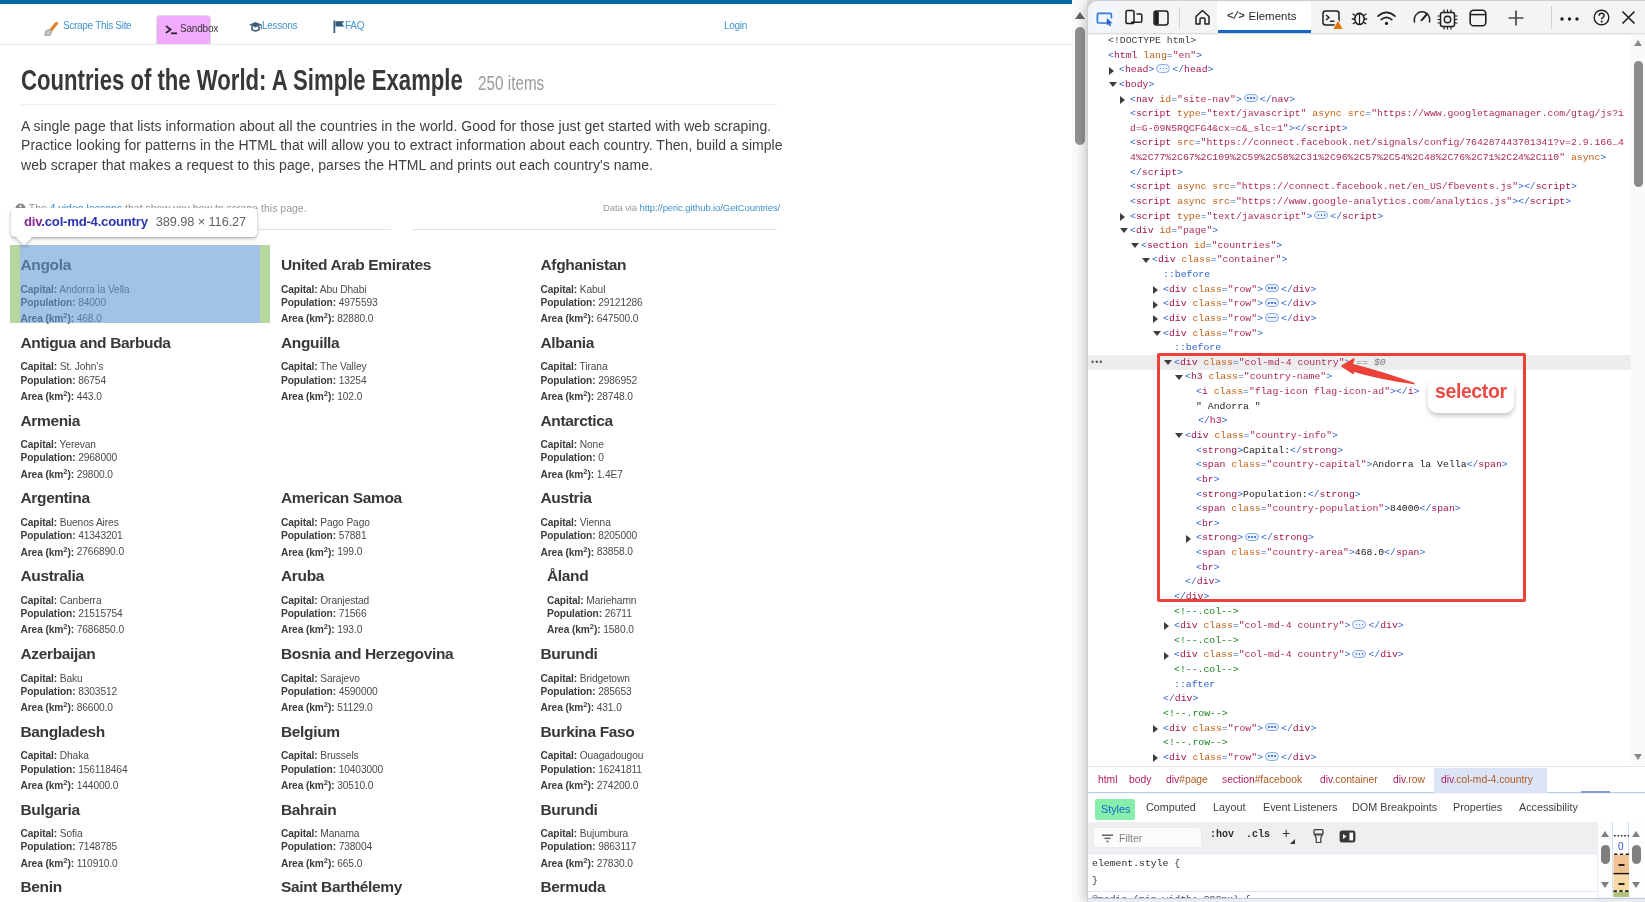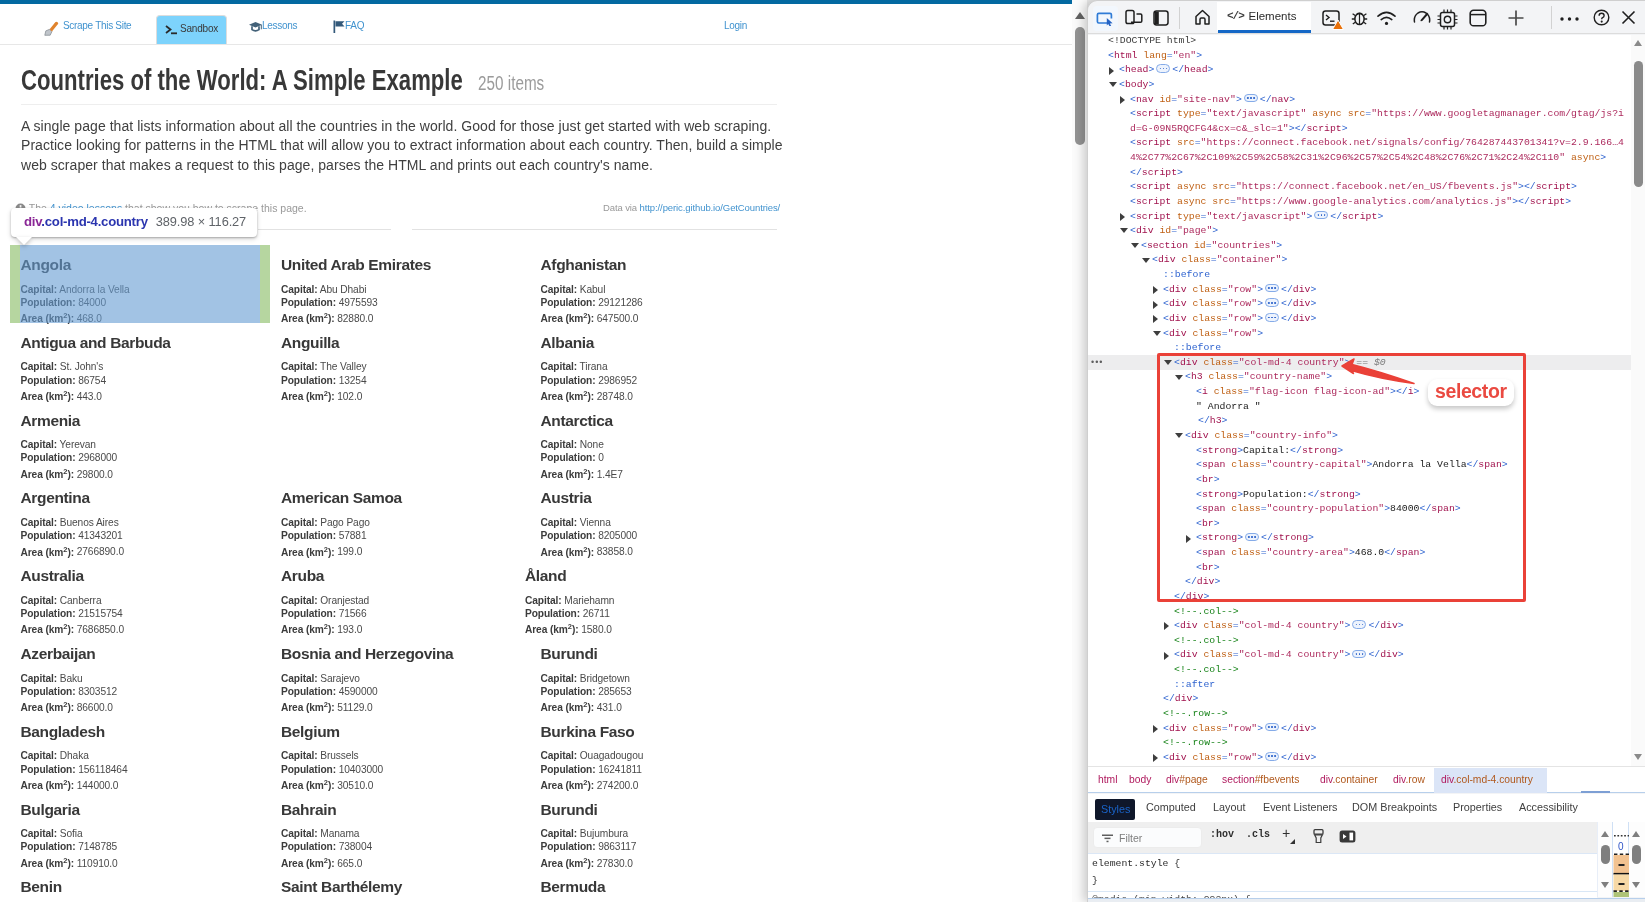--- a/index.html
+++ b/index.html
@@ -2,21 +2,21 @@
 <html><head><meta charset="utf-8">
 <style>
 *{margin:0;padding:0;box-sizing:border-box}
 html,body{width:1645px;height:902px;overflow:hidden;background:#eaeaea;font-family:"Liberation Sans",sans-serif}
 #stage{position:absolute;left:0;top:0;width:1645px;height:902px}
 .abs{position:absolute}
 
 #page{position:absolute;left:0;top:0;width:1087px;height:902px;background:#fff;border-radius:0 14px 0 0;border-top:4px solid #0369a1;border-right:1px solid #d4d4d4;overflow:hidden}
 #navline{position:absolute;left:0;top:40px;width:1087px;height:1px;background:#e7e7e7}
 .navlink{position:absolute;top:16px;font-size:10px;letter-spacing:-0.3px;color:#4193cf;white-space:nowrap}
-#sandtab{position:absolute;left:156px;top:11px;width:71px;height:30px;background:#7dd3fc;border:1px solid #ddd;border-bottom:none;border-radius:4px 4px 0 0}
+#sandtab{position:absolute;left:156px;top:11px;width:55px;height:30px;background:#f0abfc;border:1px solid #ddd;border-bottom:none;border-radius:4px 4px 0 0}
 #sandtab span{position:absolute;left:23px;top:7px;font-size:10px;letter-spacing:-0.2px;color:#3a3a3a}
 h1{position:absolute;left:21px;top:60px;font-size:29px;color:#383838;white-space:nowrap;font-weight:bold;transform:scaleX(0.763);transform-origin:0 0}
 h1 small{font-size:20px;color:#9b9b9b;font-weight:normal;margin-left:12px}
 #hr1{position:absolute;left:21px;top:100px;width:756px;height:1px;background:#eee}
 #para{position:absolute;left:21px;top:112.5px;font-size:14px;line-height:19.6px;color:#404040;white-space:nowrap;letter-spacing:0.05px}
 #hint{position:absolute;left:15px;top:198px;font-size:10.5px;color:#999;white-space:nowrap}
 #hint a{color:#4193cf;text-decoration:none}
 #datavia{position:absolute;top:198px;left:603px;font-size:9.5px;letter-spacing:-0.1px;color:#999;white-space:nowrap}
 #datavia a{color:#4193cf;text-decoration:none}
 .hr2{position:absolute;top:225px;height:1px;background:#e2e2e2}
@@ -52,35 +52,35 @@
 .p{color:#2e63cf}.t{color:#a1134e}.a{color:#bf5f12}.v{color:#ad2b5e}.cm{color:#168318}.ps{color:#2e63cf}.gi{color:#797979;font-style:italic}.k{color:#1a1a1a}.doc{color:#3c3c3c}
 .tri{position:absolute;width:0;height:0}
 .trir{border-top:4px solid transparent;border-bottom:4px solid transparent;border-left:5.5px solid #3e3e3e}
 .trid{border-left:4.5px solid transparent;border-right:4.5px solid transparent;border-top:5.5px solid #3e3e3e}
 .pill{display:inline-block;vertical-align:middle;width:14px;height:8.5px;background:#edf3fd;border:1px solid #85abe8;border-radius:4.5px;margin:0 2px 2px 2px;position:relative}
 .pill i{position:absolute;left:50%;top:50%;width:1.6px;height:1.6px;margin:-0.8px 0 0 -0.8px;border-radius:50%;background:#2b62c9;box-shadow:-3.1px 0 0 #2b62c9,3.1px 0 0 #2b62c9}
 #selrow{position:absolute;left:0;top:320.2px;width:543px;height:14.6px;background:#ededee}
 #seldots{position:absolute;left:3px;top:324px;width:12px;height:6px;color:#5f5f5f;font-size:9px;letter-spacing:1px;line-height:6px}
 
 #redrect{position:absolute;left:69px;top:317.5px;width:368.5px;height:249px;border:3.2px solid #ea4138;border-radius:2px}
-#selword{position:absolute;left:340px;top:344px;font-size:19.5px;font-weight:bold;color:#ea4a41;letter-spacing:-0.4px;text-shadow:0 0 2px #fff,0 0 3px #fff,0 0 4px #fff,1px 1px 2px #fff,-1px -1px 2px #fff,1px -1px 2px #fff,-1px 1px 2px #fff;background:#fff;border-radius:9px;padding:1px 7px 3px 7px;box-shadow:0 3px 5px rgba(0,0,0,0.22)}
+#selword{position:absolute;left:340px;top:344px;font-size:19.5px;font-weight:bold;color:#ea4a41;letter-spacing:-0.4px;text-shadow:0 0 2px #fff,0 0 3px #fff,0 0 4px #fff,1px 1px 2px #fff,-1px -1px 2px #fff,1px -1px 2px #fff,-1px 1px 2px #fff;background:#fff;border-radius:9px;padding:1px 7px 10px 7px;box-shadow:0 3px 5px rgba(0,0,0,0.22)}
 
 #dsb{position:absolute;left:543px;top:34px;width:15px;height:731px;background:#fafafa}
 #dsb .up{position:absolute;left:3px;top:5px;width:0;height:0;border-left:4.5px solid transparent;border-right:4.5px solid transparent;border-bottom:6.5px solid #8a8a8a}
 #dsb .dn{position:absolute;left:3px;top:719px;width:0;height:0;border-left:4.5px solid transparent;border-right:4.5px solid transparent;border-top:6.5px solid #8a8a8a}
 #dsb .th{position:absolute;left:3px;top:26px;width:9px;height:126px;background:#8a8a8a;border-radius:5px}
 
 #bc{position:absolute;left:0;top:765px;width:558px;height:27px;background:#fff;border-top:1px solid #e4e4e4;border-bottom:1.6px solid #b7cfeb;font-size:10.3px;white-space:nowrap}
 .crumb{position:absolute;top:7px}
 .bce{color:#b01a5e}.bca{color:#b0581c}
 #bcsel{position:absolute;left:346px;top:0.5px;width:113px;height:25px;background:#dbe5f7}
 
 #stabs{position:absolute;left:0;top:793px;width:558px;height:28px;background:#fff;font-size:10.8px;color:#404040;white-space:nowrap}
 #stabs>span{position:absolute;top:7px}
-#stylesel{position:absolute;left:7px;top:4.5px;width:40px;height:21px;background:#0f172a;border-radius:2px}
+#stylesel{position:absolute;left:7px;top:4.5px;width:40px;height:21px;background:#86efac;border-radius:2px}
 #stylesel i{position:absolute;left:6px;top:4px;color:#1a64c9;font-style:normal;font-size:10.8px}
 
 #ftb{position:absolute;left:0;top:821px;width:509px;height:30.5px;background:#efefef}
 #finput{position:absolute;left:5px;top:5px;width:109px;height:21px;background:#fbfcfd;border-radius:4px;border:1px solid #ececec}
 #finput span{position:absolute;left:25px;top:4px;font-size:10.5px;color:#7e7e7e}
 .ftxt{position:absolute;top:7px;font-family:"Liberation Mono",monospace;font-size:10px;font-weight:bold;color:#2f2f2f}
 
 #estyle{position:absolute;left:0;top:851.5px;width:509px;height:39px;background:#fff;border-top:1px solid #dbe7f6;font-family:"Liberation Mono",monospace;font-size:9.8px;color:#2a2a2a}
 #esline2{position:absolute;left:0;top:890px;width:509px;height:12px;background:#fff;border-top:1px solid #d9e7f6;font-family:"Liberation Mono",monospace;font-size:9.8px;color:#444}
 
@@ -180,21 +180,21 @@
         <div class="cinfo"><b>Capital:</b> Vienna<br><b>Population:</b> 8205000<br><b>Area (km<sup>2</sup>):</b> 83858.0</div>
       </div>
       <div class="ctry" style="left:20.5px;top:563.2px">
         <h3>Australia</h3>
         <div class="cinfo"><b>Capital:</b> Canberra<br><b>Population:</b> 21515754<br><b>Area (km<sup>2</sup>):</b> 7686850.0</div>
       </div>
       <div class="ctry" style="left:281px;top:563.2px">
         <h3>Aruba</h3>
         <div class="cinfo"><b>Capital:</b> Oranjestad<br><b>Population:</b> 71566<br><b>Area (km<sup>2</sup>):</b> 193.0</div>
       </div>
-      <div class="ctry" style="left:525px;top:563.2px">
+      <div class="ctry" style="left:547px;top:563.2px">
         <h3>Åland</h3>
         <div class="cinfo"><b>Capital:</b> Mariehamn<br><b>Population:</b> 26711<br><b>Area (km<sup>2</sup>):</b> 1580.0</div>
       </div>
       <div class="ctry" style="left:20.5px;top:641.0px">
         <h3>Azerbaijan</h3>
         <div class="cinfo"><b>Capital:</b> Baku<br><b>Population:</b> 8303512<br><b>Area (km<sup>2</sup>):</b> 86600.0</div>
       </div>
       <div class="ctry" style="left:281px;top:641.0px">
         <h3>Bosnia and Herzegovina</h3>
         <div class="cinfo"><b>Capital:</b> Sarajevo<br><b>Population:</b> 4590000<br><b>Area (km<sup>2</sup>):</b> 51129.0</div>
@@ -406,21 +406,21 @@
 <div id="dsb">
         <div class="up"></div>
         <div class="th"></div>
         <div class="dn"></div>
       </div>
 <div id="bc">
         <div id="bcsel"></div>
         <span class="crumb" style="left:10px"><span class="bce">html</span></span>
         <span class="crumb" style="left:41px"><span class="bce">body</span></span>
         <span class="crumb" style="left:78px"><span class="bce">div</span><span class="bca">#page</span></span>
-        <span class="crumb" style="left:134px"><span class="bce">section</span><span class="bca">#fbevents</span></span>
+        <span class="crumb" style="left:134px"><span class="bce">section</span><span class="bca">#facebook</span></span>
         <span class="crumb" style="left:232px"><span class="bce">div</span><span class="bca">.container</span></span>
         <span class="crumb" style="left:305px"><span class="bce">div</span><span class="bca">.row</span></span>
         <span class="crumb" style="left:353px"><span class="bce">div</span><span class="bca">.col-md-4.country</span></span>
         <div class="abs" style="left:493px;top:23.5px;width:29px;height:2.5px;background:#7d9fd4"></div>
       </div>
 <div id="stabs">
         <div id="stylesel">
           <i>Styles</i>
         </div>
         <span style="left:58px">Computed</span>

